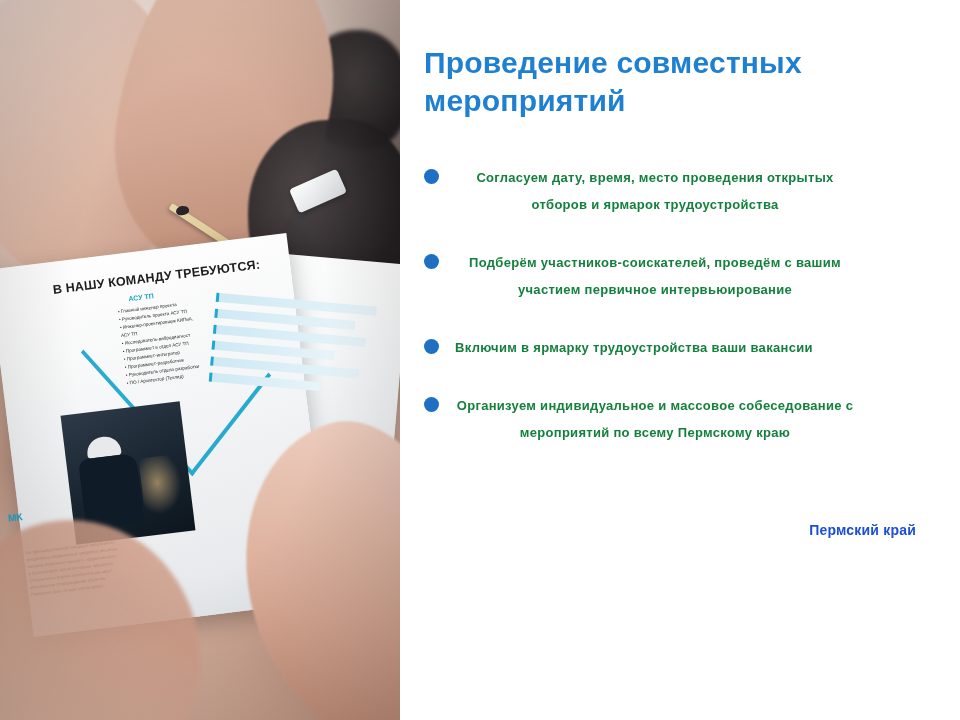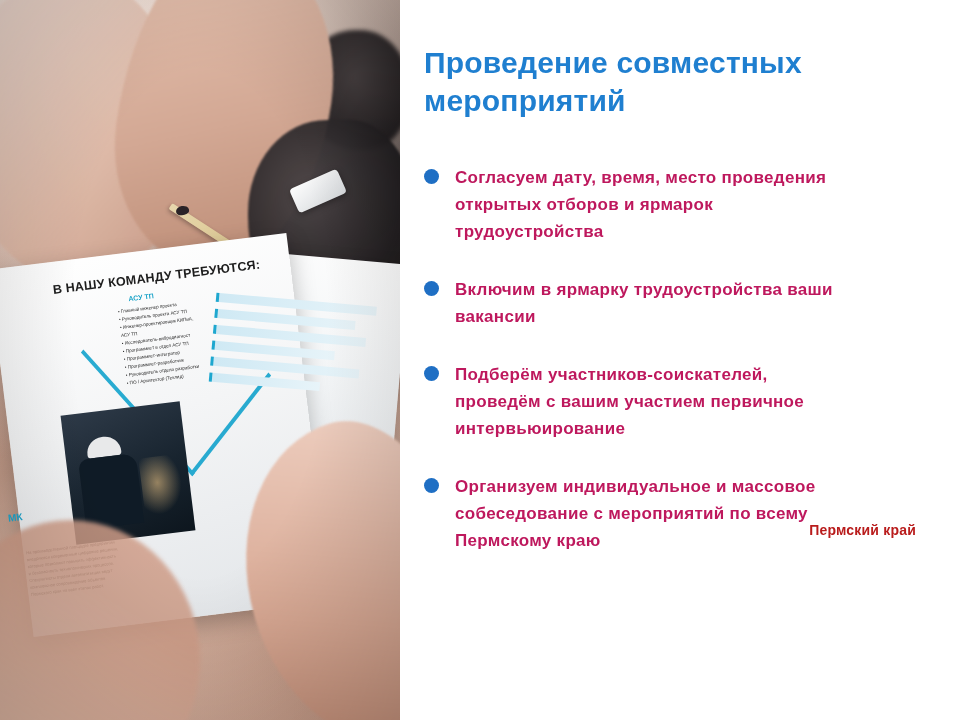--- a/index.html
+++ b/index.html
@@ -282,32 +282,33 @@
   }
   .dot {
     flex: 0 0 auto;
     width: 15px;
     height: 15px;
     border-radius: 50%;
     background: #1f6fc4;
     margin: 5px 16px 0 0;
   }
   .bullet-text {
-    color: #be185d;
-    font-size: 17px;
+    color: #15803d;
+    font-size: 13px;
     line-height: 27px;
     font-weight: bold;
     letter-spacing: .3px;
     max-width: 400px;
+    text-align: center;
   }
   .footer-brand {
     position: absolute;
     right: 44px;
     bottom: 38px;
-    color: #b91c1c;
+    color: #1d4ed8;
     font-size: 14px;
     font-weight: bold;
     letter-spacing: .2px;
   }
 </style>
 </head>
 <body>
 
 <div class="slide">
 
@@ -378,25 +379,25 @@
   <div class="content">
     <h1 class="title">Проведение совместных мероприятий</h1>
 
     <ul class="bullets">
       <li class="bullet">
         <span class="dot"></span>
         <span class="bullet-text">Согласуем дату, время, место проведения открытых отборов и ярмарок трудоустройства</span>
       </li>
       <li class="bullet">
         <span class="dot"></span>
-        <span class="bullet-text">Включим в ярмарку трудоустройства  ваши вакансии</span>
+        <span class="bullet-text">Подберём участников-соискателей, проведём с вашим участием первичное интервьюирование</span>
       </li>
       <li class="bullet">
         <span class="dot"></span>
-        <span class="bullet-text">Подберём участников-соискателей, проведём с вашим участием первичное интервьюирование</span>
+        <span class="bullet-text">Включим в ярмарку трудоустройства  ваши вакансии</span>
       </li>
       <li class="bullet">
         <span class="dot"></span>
         <span class="bullet-text">Организуем индивидуальное и массовое собеседование с мероприятий по всему Пермскому краю</span>
       </li>
     </ul>
 
     <div class="footer-brand">Пермский край</div>
   </div>
 

